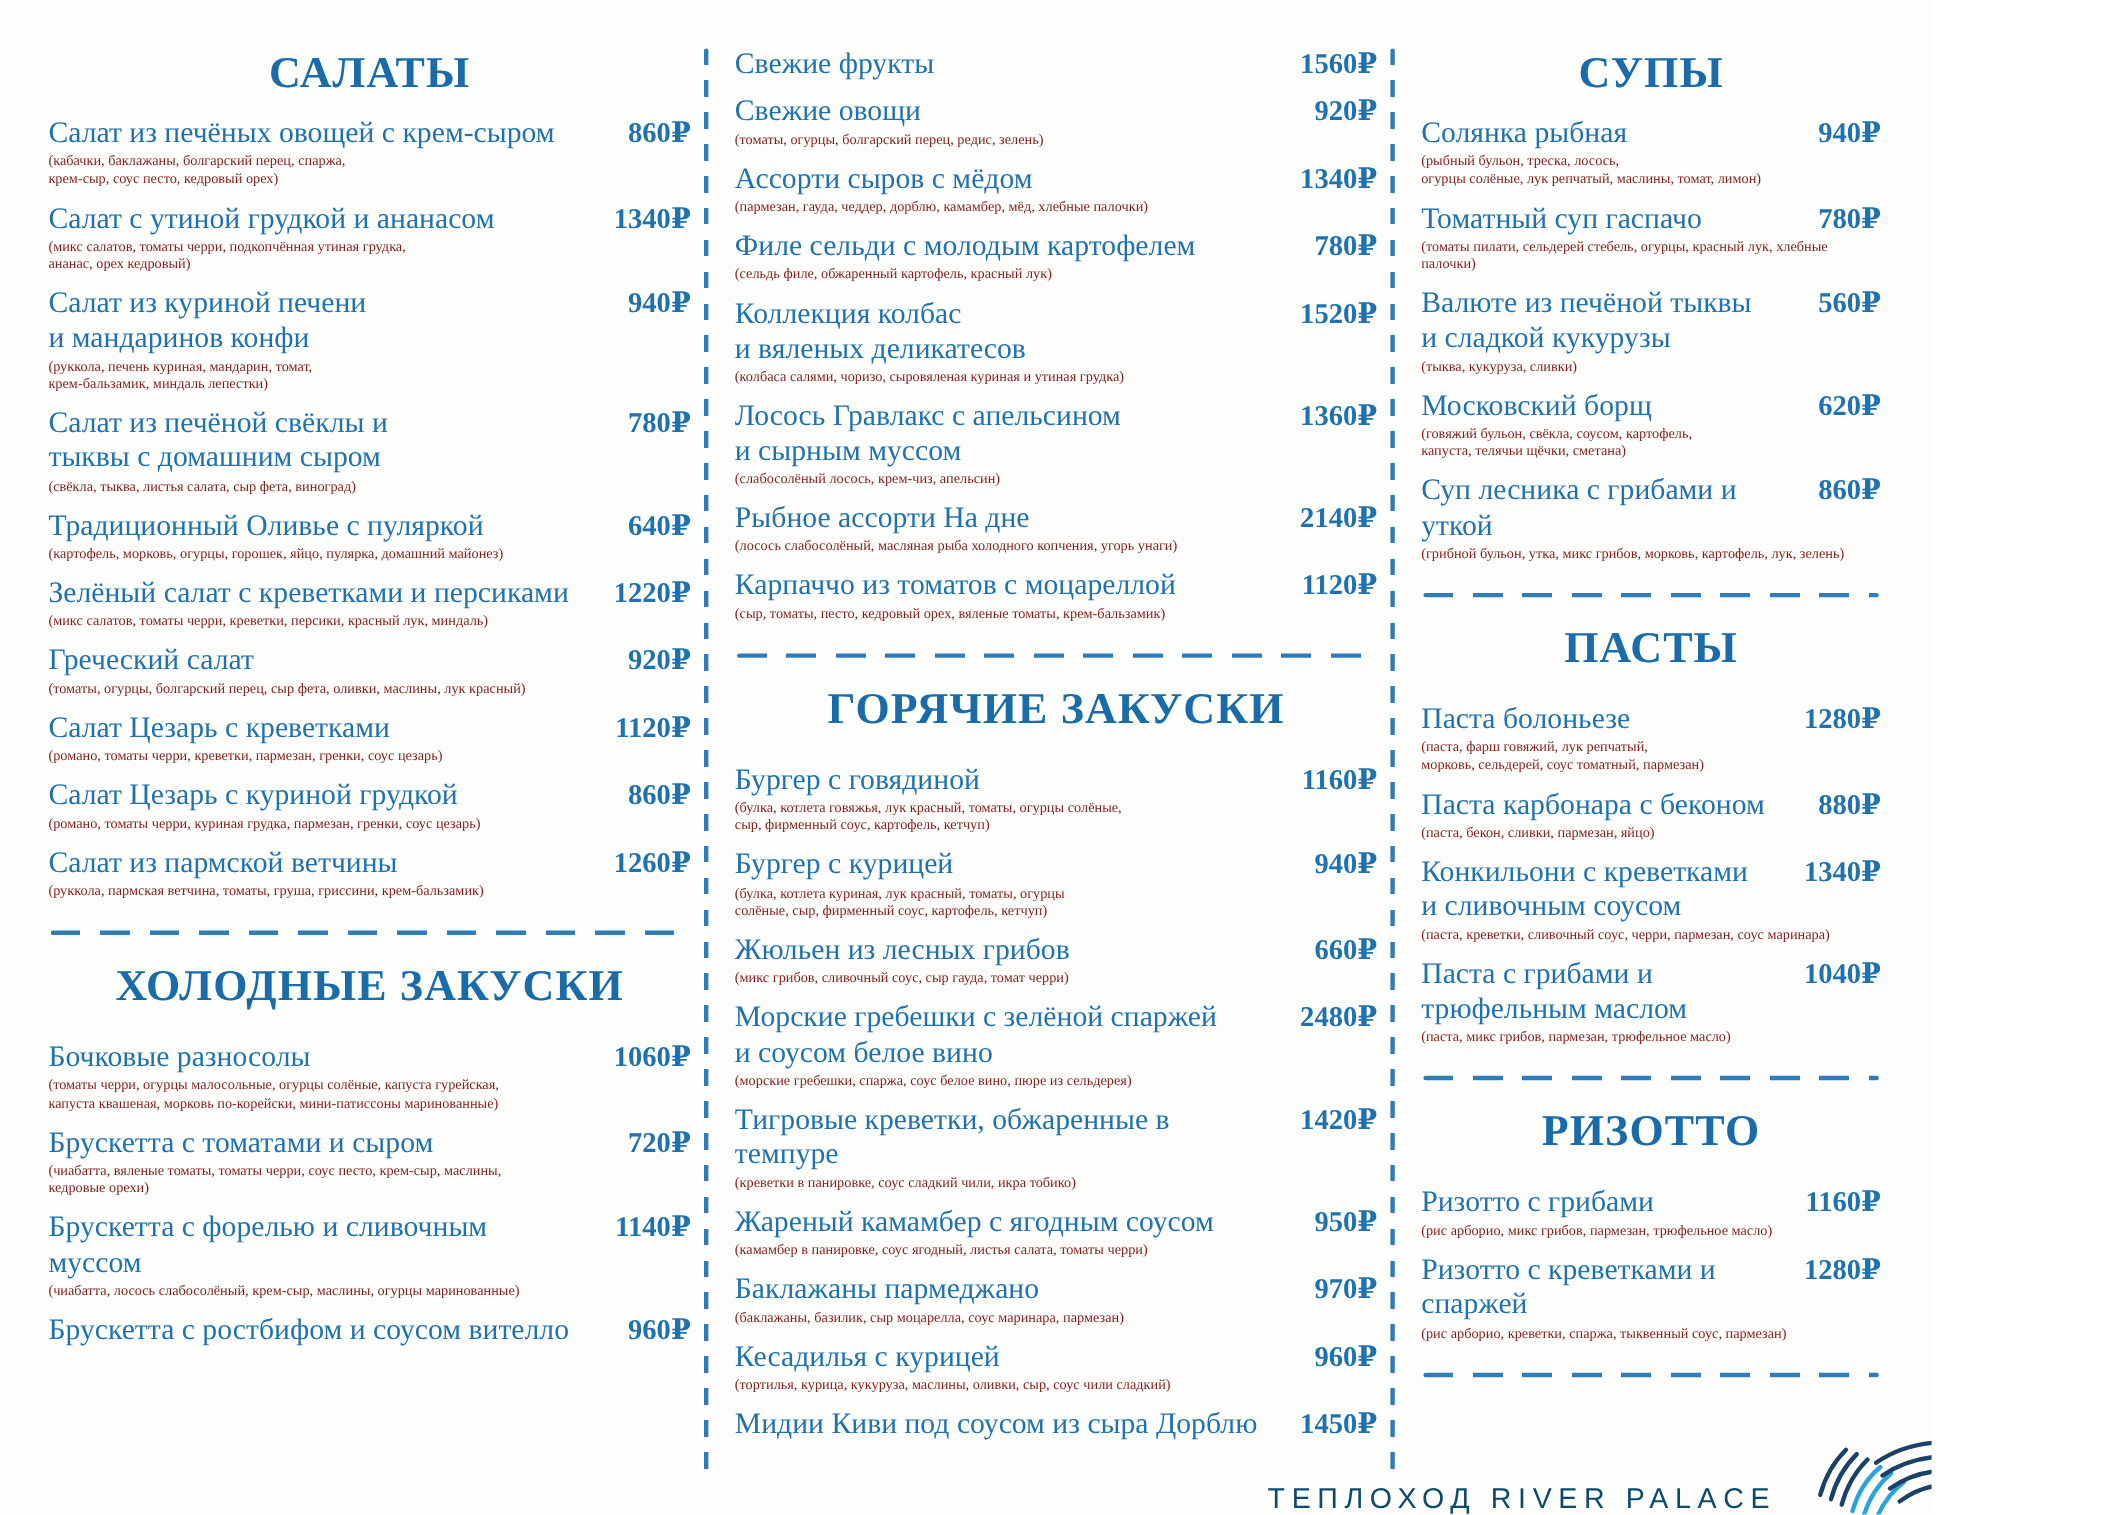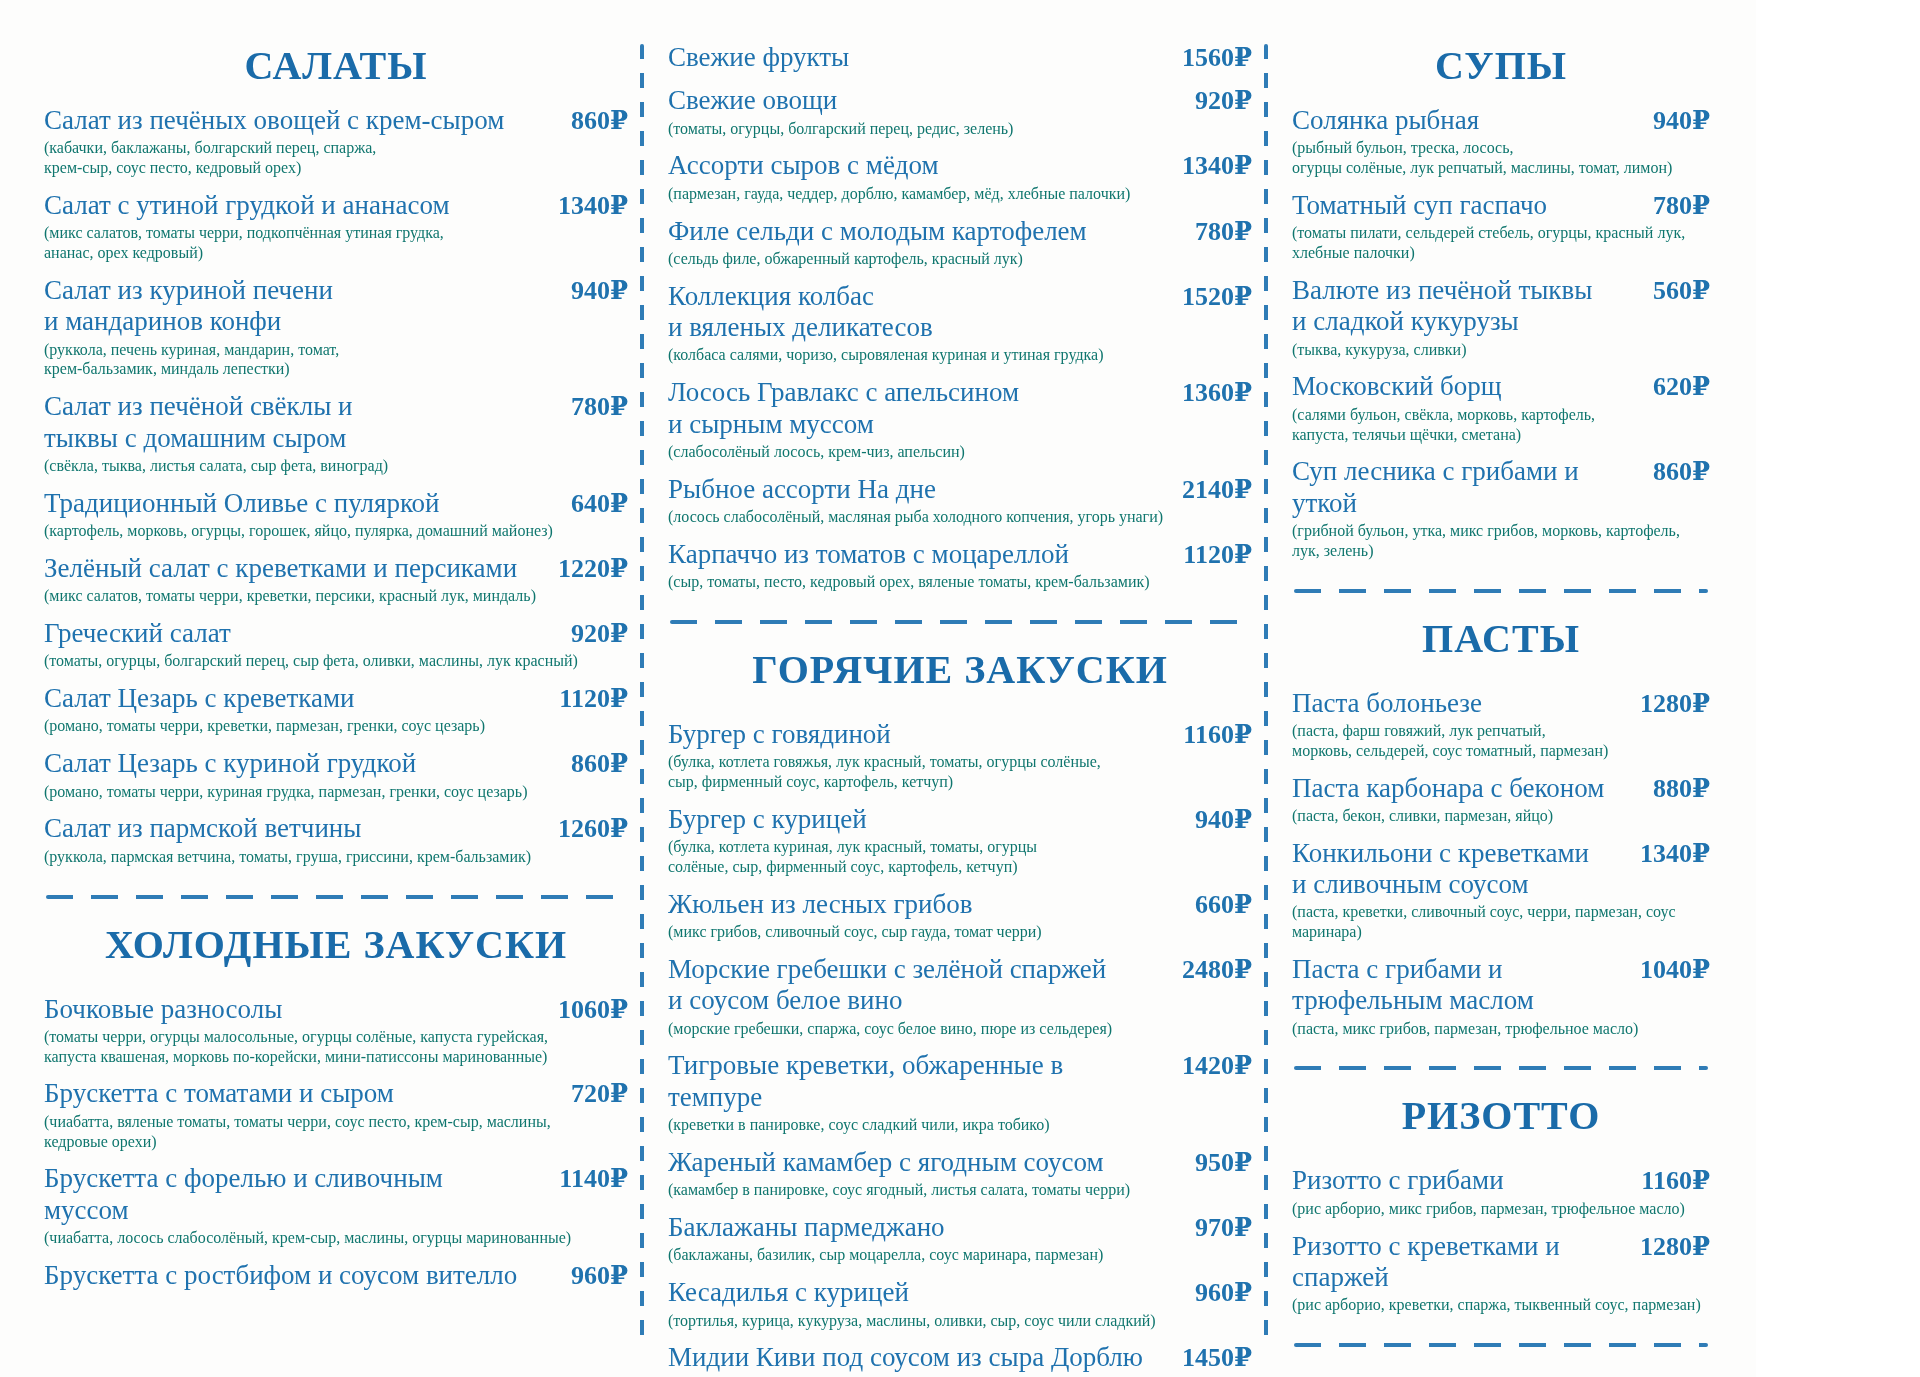--- a/index.html
+++ b/index.html
@@ -42,22 +42,22 @@
     white-space:pre-line;color:#1f72ae;
   }
   .item-price{
     flex:none;min-width:82px;text-align:right;
     font-size:26px;font-weight:bold;line-height:1.2;
     white-space:nowrap;color:#1f72ae;
     font-family:"Liberation Serif","DejaVu Serif","DejaVu Sans",serif;
   }
   .item-desc{
     margin-top:2px;
-    font-size:16px;line-height:1.24;
-    white-space:pre-line;color:#0f766e;
+    font-size:13px;line-height:1.24;
+    white-space:pre-line;color:#7f1d1d;
   }
   .logo-row{
     display:flex;align-items:center;justify-content:center;
     gap:30px;margin-top:44px;
   }
   .logo-text{
     font-family:"Liberation Sans","DejaVu Sans",sans-serif;
     font-size:26px;letter-spacing:6px;color:#0c4a6e;white-space:nowrap;
   }
   .wave-icon{flex:none;}
@@ -392,21 +392,21 @@
               <div class="item-price">560₽</div>
             </div>
             <div class="item-desc">(тыква, кукуруза, сливки)</div>
           </div>
 
           <div class="item">
             <div class="item-top">
               <div class="item-name">Московский борщ</div>
               <div class="item-price">620₽</div>
             </div>
-            <div class="item-desc">(салями бульон, свёкла, морковь, картофель,
+            <div class="item-desc">(говяжий бульон, свёкла, соусом, картофель,
 капуста, телячьи щёчки, сметана)</div>
           </div>
 
           <div class="item">
             <div class="item-top">
               <div class="item-name">Суп лесника с грибами и уткой</div>
               <div class="item-price">860₽</div>
             </div>
             <div class="item-desc">(грибной бульон, утка, микс грибов, морковь, картофель, лук, зелень)</div>
           </div>

